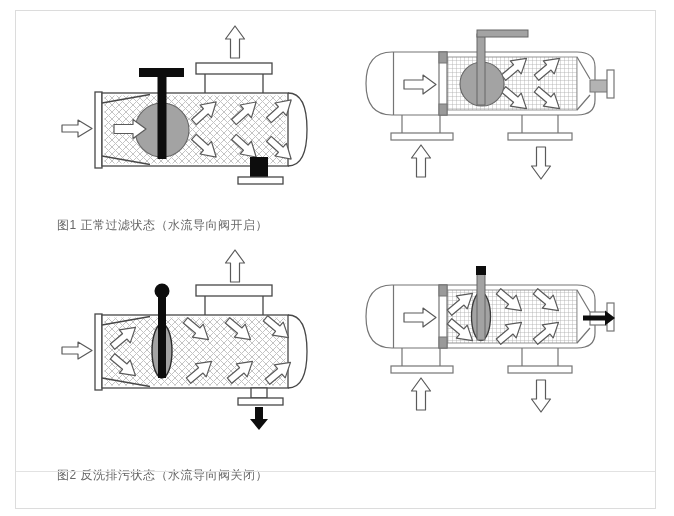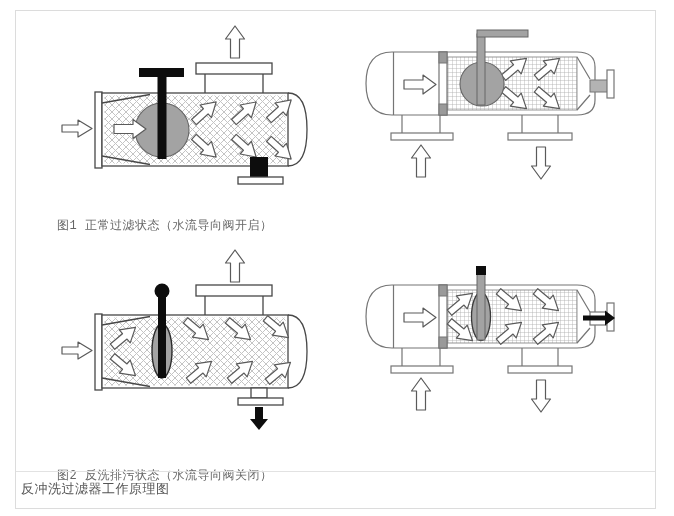--- a/index.html
+++ b/index.html
@@ -1,18 +1,18 @@
 <!DOCTYPE html>
 <html><head>
 <meta charset="utf-8">
 <style>
   html,body { margin:0; padding:0; background:#ffffff; }
   .stage {
     position:relative; width:674px; height:516px; background:#ffffff;
-    font-family:Liberation Mono, monospace; overflow:hidden;
+    font-family:Liberation Sans, sans-serif; overflow:hidden;
   }
   .frame {
     position:absolute; left:15px; top:10px; width:639px; height:497px;
     border:1px solid #dcdcdc; background:#ffffff;
   }
   .divider {
     position:absolute; left:16px; top:471px; width:639px; height:0;
     border-top:1px solid #e2e2e2;
   }
   .diagram-svg { position:absolute; left:0; top:0; }
@@ -166,15 +166,14 @@
       <rect class="ol2w" x="508" y="366" width="64" height="7"></rect>
       <use href="#awL" transform="translate(421,394) rotate(-90)"></use>
       <use href="#awL" transform="translate(541,396) rotate(90)"></use>
     </g>
   </svg>
 
   <div class="caption caption-1">图1 正常过滤状态（水流导向阀开启）</div>
   <div class="caption caption-2">图2 反洗排污状态（水流导向阀关闭）</div>
 
   <div class="divider"></div>
-  <div class="footer-title">反冲洗过滤器工作原理图</div>
 
 </div>
 
 </body></html>

